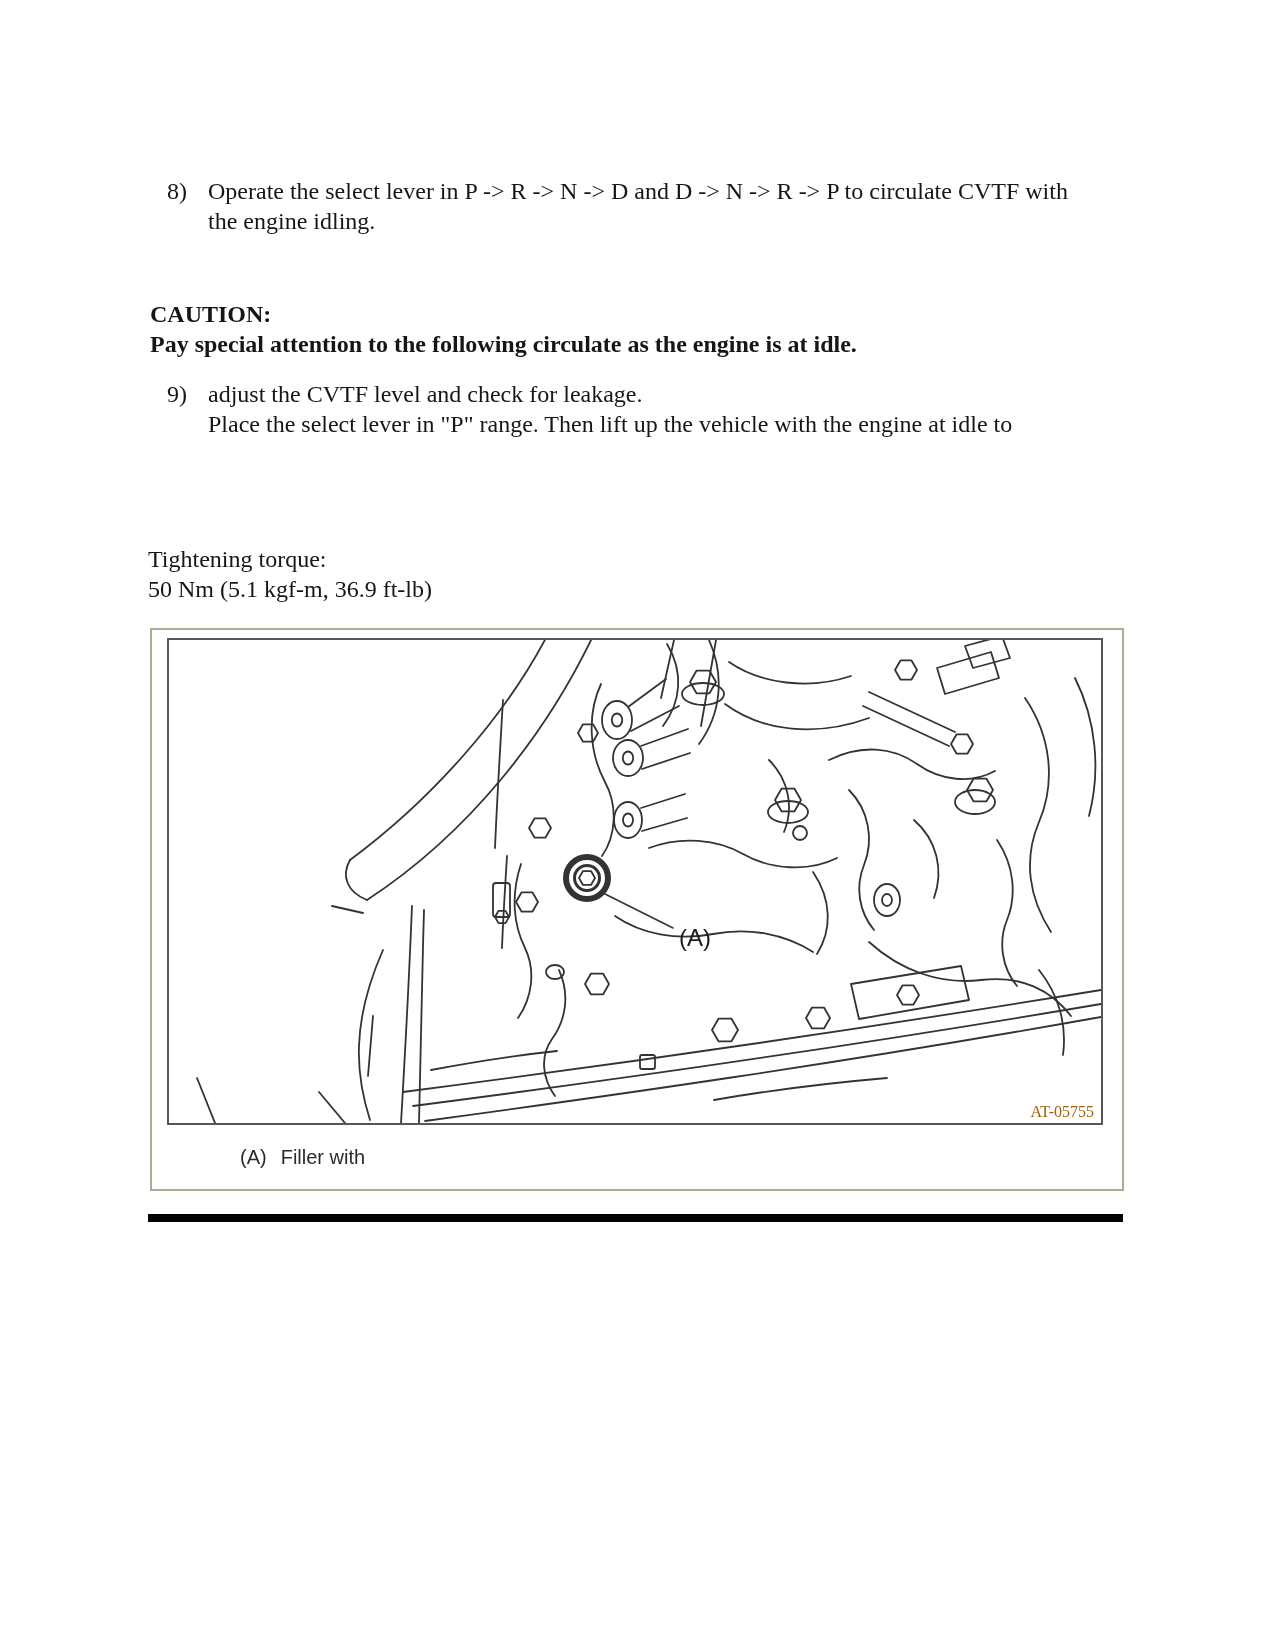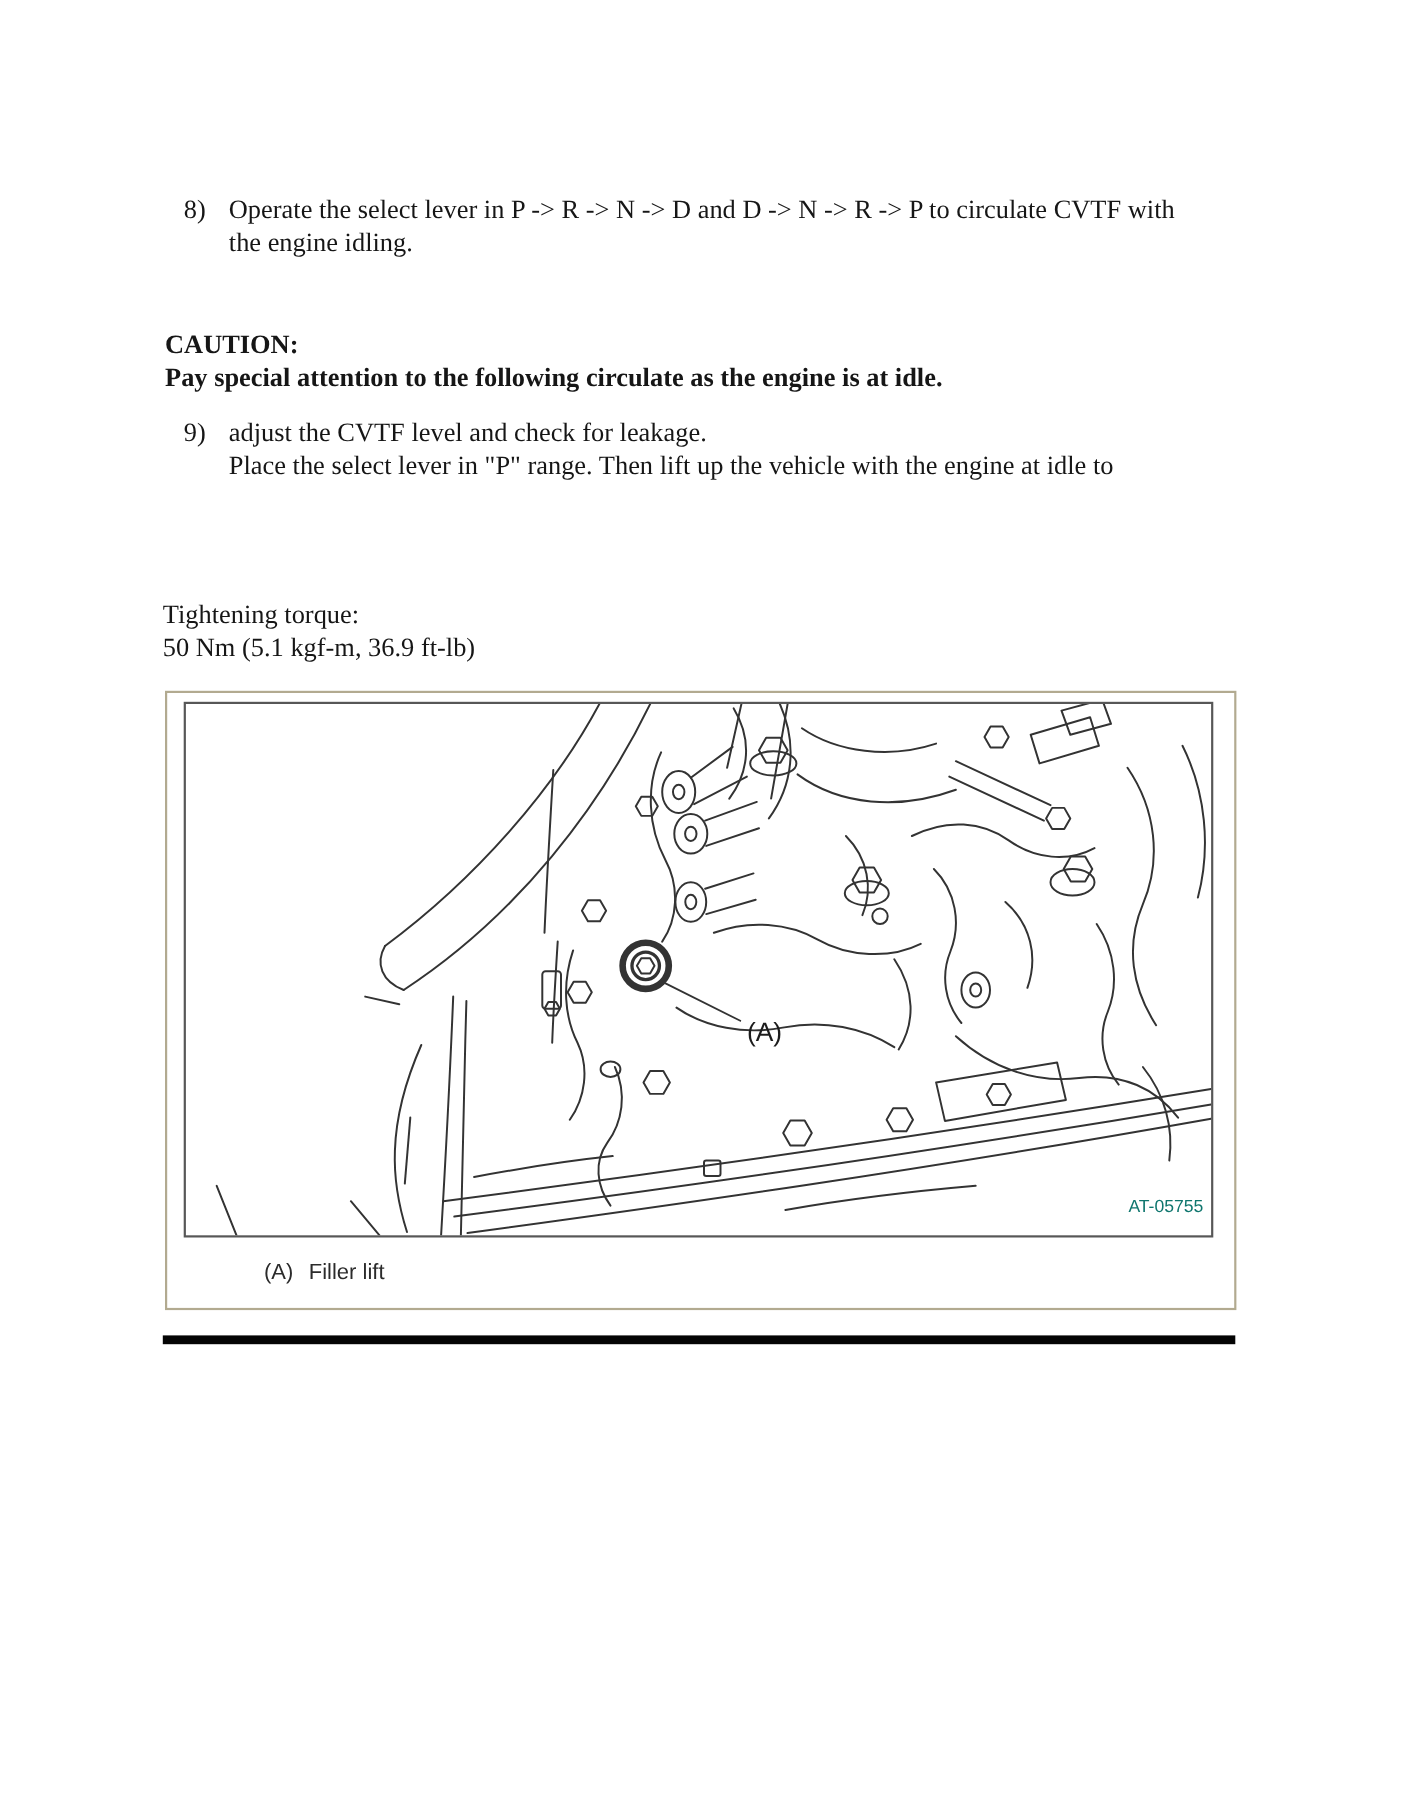--- a/index.html
+++ b/index.html
@@ -21,22 +21,22 @@
   #figure {
     position:absolute; left:150px; top:628px; width:970px; height:559px;
     border:2px solid #b2aa90; background:#ffffff;
   }
   .fig-inner {
     position:absolute; left:15px; top:8px; width:932px; height:483px;
     border:2px solid #575757; background:#ffffff;
   }
   .fig-inner svg { display:block; }
   .fig-code {
-    position:absolute; right:7px; bottom:16px;
-    font-family:Liberation Sans, sans-serif; font-size:16px; color:#0f766e;
+    position:absolute; right:7px; bottom:2px;
+    font-family:Liberation Serif, serif; font-size:16px; color:#a16207;
   }
   .fig-caption {
     position:absolute; left:88px; top:516px;
     font-family:"Liberation Sans", sans-serif; font-size:20px; color:#2b2b2b;
   }
   .fig-caption .cap-label { margin-left:14px; }
   #rule { position:absolute; left:148px; top:1214px; width:975px; height:8px; background:#040404; }
   text.callout {
     font-family:"Liberation Sans", sans-serif; font-size:24px; fill:#1c1c1c; stroke:none;
   }
@@ -170,19 +170,19 @@
           <path d="M 256,481 C 440,456 668,424 932,377"></path>
           <path d="M 682,344 L 792,326 L 800,360 L 690,379 Z"></path>
           <path d="M 262,430 C 310,421 350,415 388,411"></path>
           <path d="M 545,460 C 602,450 660,443 718,438"></path>
         </g>
         <text class="callout" x="510" y="306">(A)</text>
       </svg>
       <div class="fig-code">AT-05755</div>
     </div>
     <div class="fig-caption">
-      <span class="cap-key">(A)</span><span class="cap-label">Filler lift</span>
+      <span class="cap-key">(A)</span><span class="cap-label">Filler with</span>
     </div>
   </div>
 
   <div id="rule"></div>
 
 </div>
 
 </body></html>

